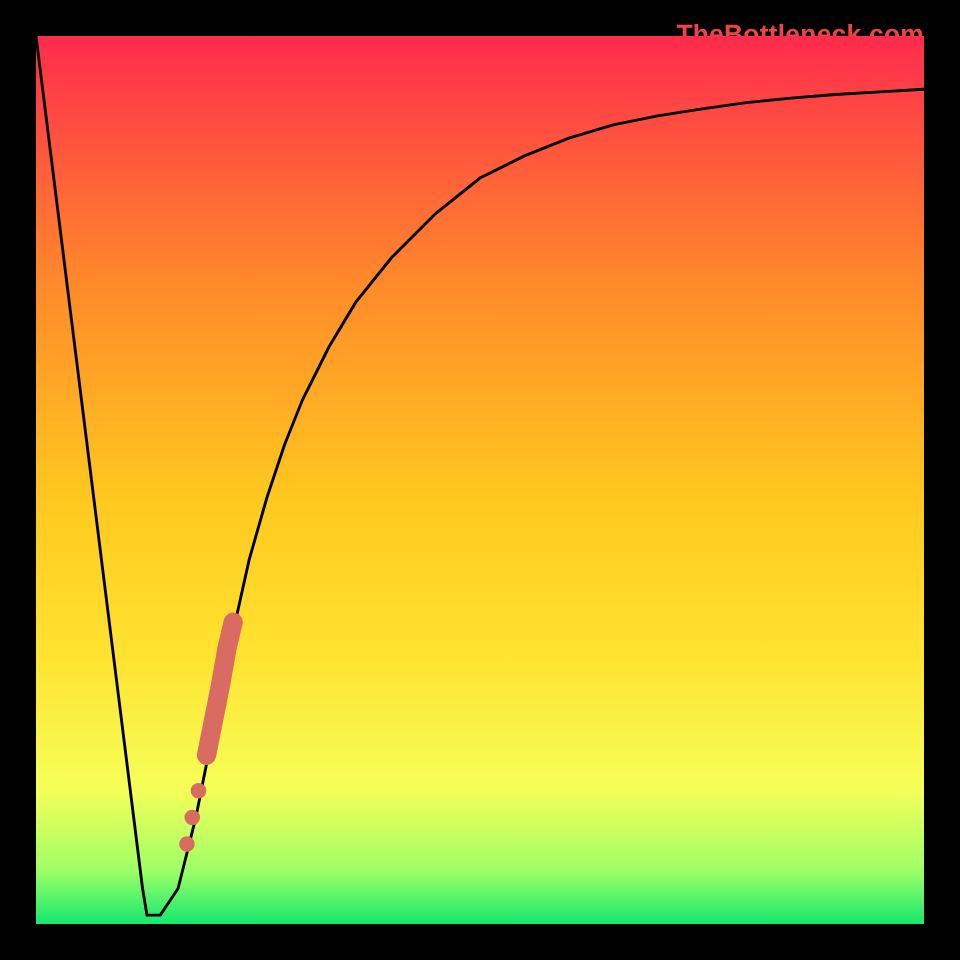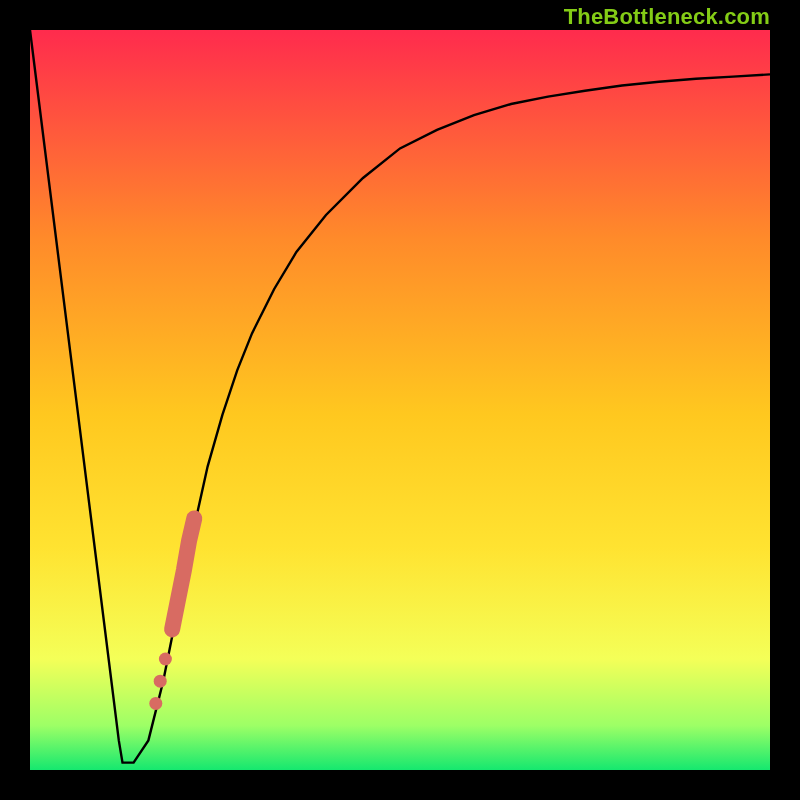--- a/index.html
+++ b/index.html
@@ -27,23 +27,23 @@
     overflow: hidden;
   }
   .plot-area svg {
     position: absolute;
     left: 0; top: 0;
     width: 740px;
     height: 740px;
   }
   .watermark {
     position: absolute;
-    top: 4px;
+    top: 16px;
     right: 30px;
-    color: #84cc16;
+    color: #ef4444;
     font-size: 22px;
     font-weight: 600;
     letter-spacing: 0.2px;
     user-select: none;
   }
 </style>
 </head>
 <body>
 
 <div class="frame">

